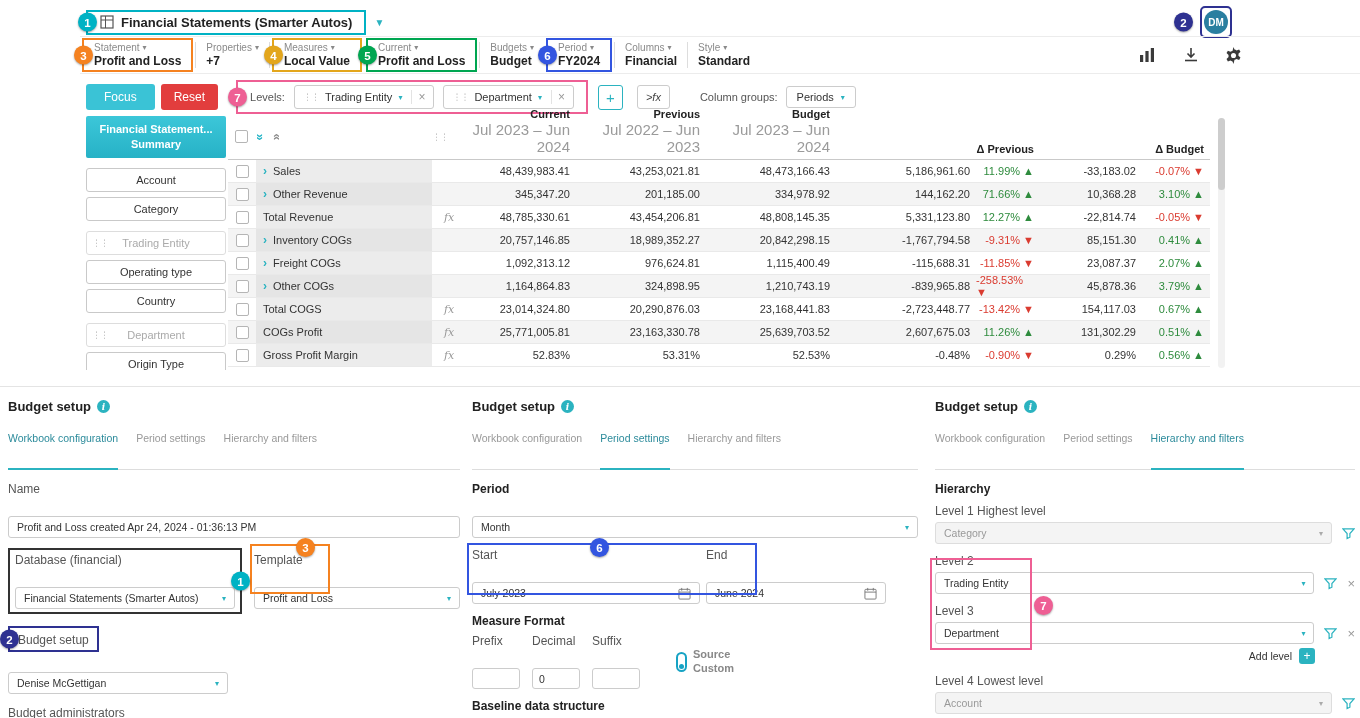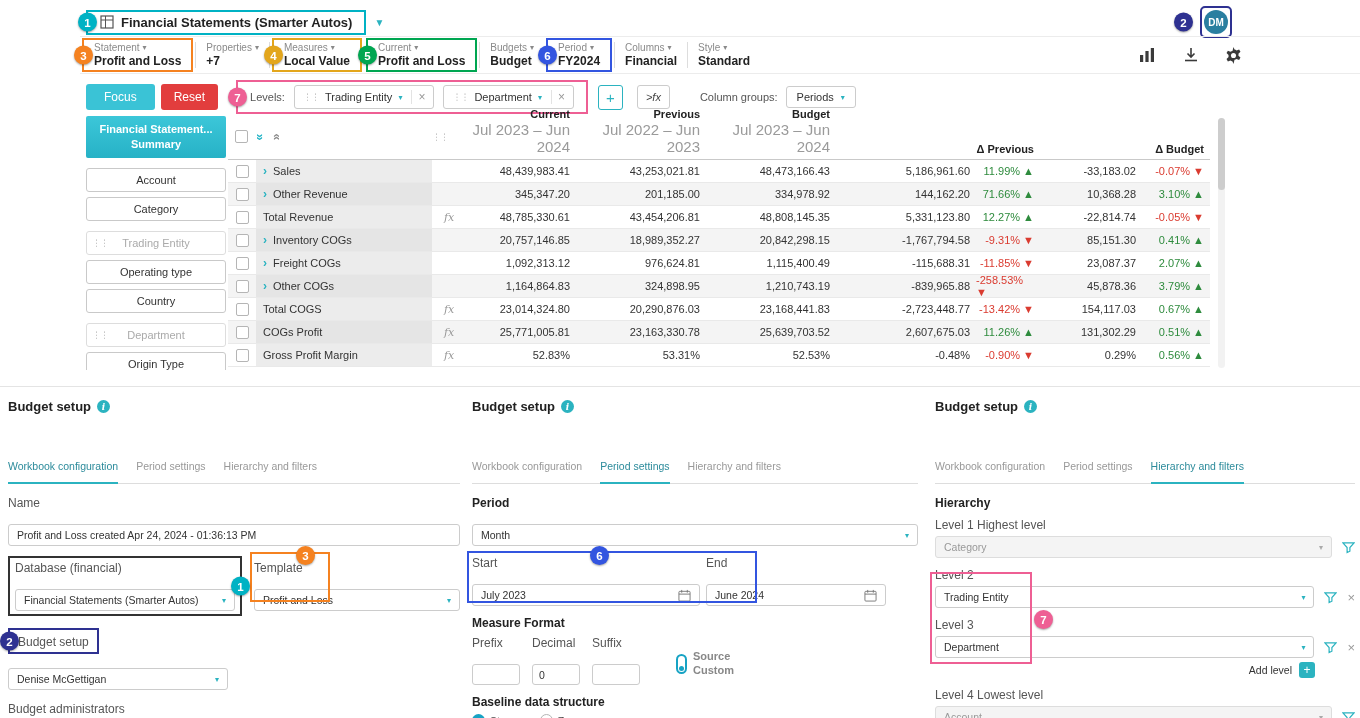--- a/index.html
+++ b/index.html
@@ -99,32 +99,32 @@
   
   .bottom { position:absolute; top:386px; left:0; width:1360px; height:332px; border-top:1px solid #e4e4e4; background:#fff; }
   .panel { position:absolute; top:0; height:332px; }
   .p1 { left:8px; width:452px; }
   .p2 { left:472px; width:446px; }
   .p3 { left:935px; width:420px; }
   .panel-title { margin-top:12px; font-size:13px; font-weight:bold; color:#222; display:flex; align-items:center; gap:6px; }
   .info { width:13px; height:13px; border-radius:50%; background:#2bb3c0; color:#fff; font-size:9px; font-weight:bold;
           font-family:"DejaVu Serif", serif; font-style:italic; display:flex; align-items:center; justify-content:center; }
   .tabs { display:flex; gap:18px; margin-top:18px; border-bottom:1px solid #ddd; font-size:10.5px; color:#999; }
-  .tab { padding-bottom:10px; white-space:nowrap;margin-top:28px; }
+  .tab { padding-bottom:24px; white-space:nowrap; }
   .tab.active { color:#2c8b9b; border-bottom:2px solid #2bb3c0; margin-bottom:-1px; }
   .flabel { font-size:12px; color:#555; }
   .sec-h { font-size:12px; font-weight:bold; color:#222; }
   .finput { width:100%; height:22px; border:1px solid #ccc; border-radius:3px; font-size:10.5px; color:#333;
             padding:0 8px; font-family:"Liberation Sans", sans-serif; background:#fff; }
   .fselect { height:22px; border:1px solid #ccc; border-radius:3px; background:#fff; font-size:10.5px; color:#333;
              display:flex; align-items:center; padding:0 8px; white-space:nowrap; overflow:hidden; }
   .fselect .sel-caret { margin-left:auto; color:#2bb3c0; font-size:8px; padding-left:6px; }
   .fselect.disabled { background:#f4f4f4; color:#999; border-color:#ddd; }
   .fselect.disabled .sel-caret { color:#aaa; }
-  .mt12{margin-top:12px}.mt10{margin-top:10px}.mt8{margin-top:8px}.mt4{margin-top:14px}
+  .mt12{margin-top:12px}.mt10{margin-top:10px}.mt8{margin-top:8px}.mt4{margin-top:20px}
   .cols { display:flex; gap:12px; margin-top:10px; }
   .fgroup { position:relative; }
   .ann-field { border:2px solid; padding:3px 5px; position:relative; }
   .owner-wrap { display:inline-block; border:2px solid #2e3191; padding:2px 8px; position:relative; margin-top:12px; }
   .stub { width:125px; height:18px; background:#f2f2f2; border:1px solid #e0e0e0; border-radius:3px; margin-top:6px; }
   .se-row { display:flex; gap:6px; margin-top:10px; position:relative; }
   .cal { margin-left:auto; display:flex; }
   .pd-row { display:flex; gap:12px; margin-top:6px; align-items:flex-start; }
   .sm-input { width:48px; height:21px; border:1px solid #ccc; border-radius:3px; font-size:10.5px; color:#333;
               padding:0 6px; font-family:"Liberation Sans", sans-serif; }

